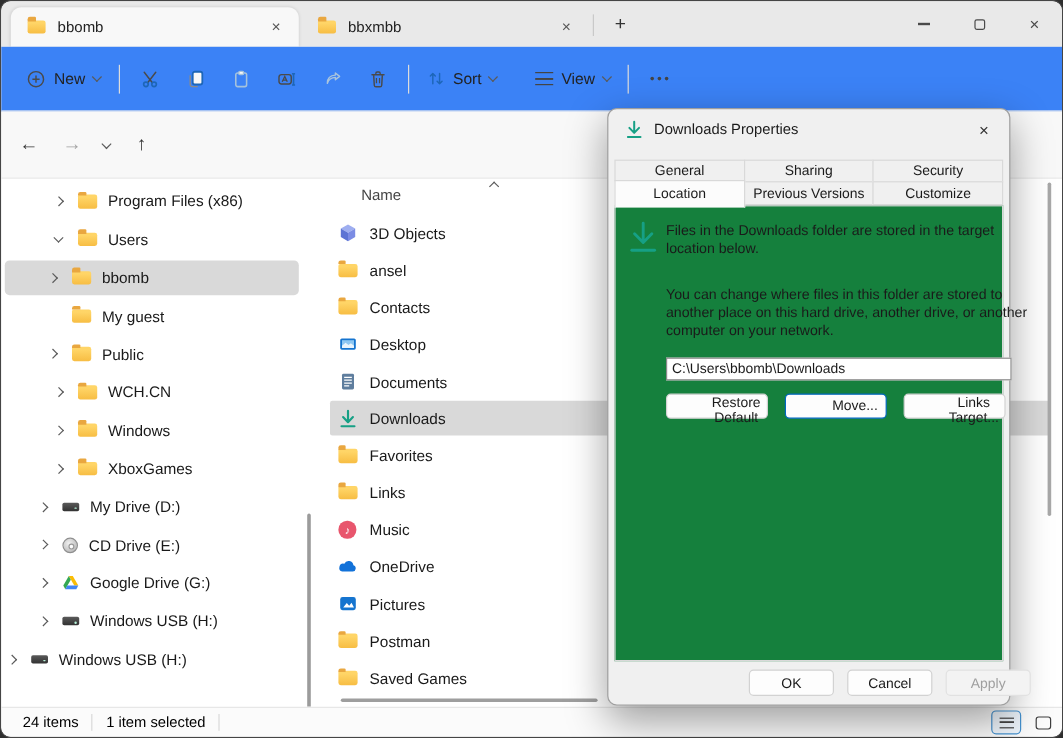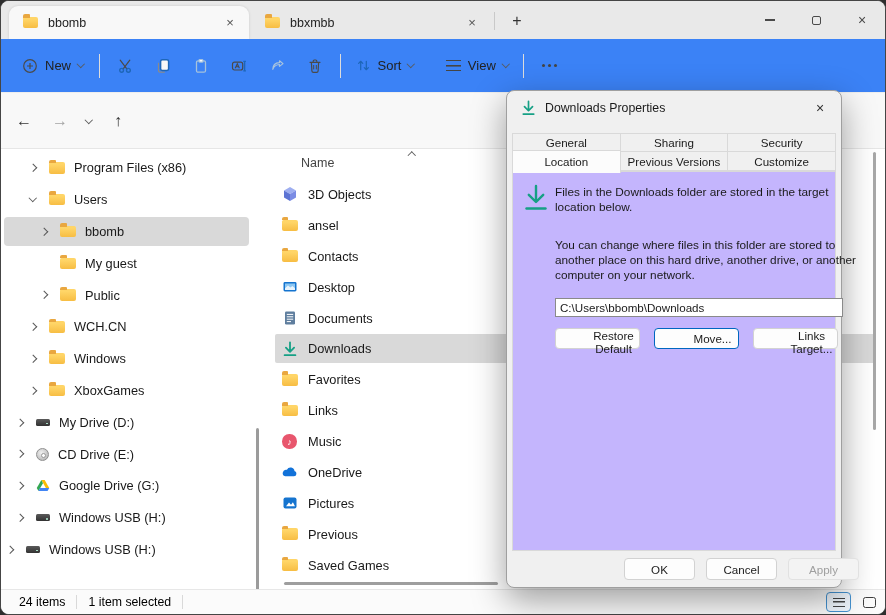--- a/index.html
+++ b/index.html
@@ -44,21 +44,21 @@
   .mag { position:relative; width:9px; height:9px; border:1.4px solid #666; border-radius:50%; }
   .mag::after { content:""; position:absolute; left:8px; top:8px; width:5px; height:1.4px; background:#666; transform:rotate(45deg); transform-origin:0 0; }
 
   
   .body-area { position:absolute; left:0; top:148px; right:0; bottom:25px; background:#fff; }
   .sidebar { position:absolute; left:0; top:0; width:268px; bottom:0; padding-top:3px; overflow:hidden; }
   .tree-row { position:relative; height:31.8px; display:flex; align-items:center; gap:9px; font-size:12.8px; color:#191919; }
   .tree-row .chevbox { width:14px; height:14px; display:flex; align-items:center; justify-content:center; flex:0 0 14px; }
   .tree-row.selected::before { content:""; position:absolute; left:3px; right:20px; top:1px; bottom:1px; background:#d9d9d9; border-radius:4px; }
   .tree-row > * { position:relative; }
-  .lvlm1 { padding-left:2px; } .lvl0 { padding-left:12px; } .lvl1 { padding-left:25px; } .lvl2 { padding-left:36px; }
+  .lvlm1 { padding-left:2px; } .lvl0 { padding-left:28px; } .lvl1 { padding-left:41px; } .lvl2 { padding-left:36px; }
   .sidebar-scroll { position:absolute; left:255px; top:279px; width:3px; height:163px; background:#9b9b9b; border-radius:2px; }
 
   .filepane { position:absolute; left:268px; top:0; right:0; bottom:0; }
   .col-header { position:absolute; left:0; top:0; right:0; height:30px; }
   .col-header .col-label { position:absolute; left:32px; top:7px; font-size:12.5px; color:#444; }
   .col-header .sortcaret { position:absolute; left:140px; top:4px; }
   .file-rows { position:absolute; left:0; top:30px; right:0; }
   .file-row { position:relative; height:30.9px; display:flex; align-items:center; padding-left:12px; gap:10px; font-size:12.8px; color:#191919; }
   .file-row.selected::before { content:""; position:absolute; left:6px; right:10px; top:1px; bottom:1px; background:#d9d9d9; border-radius:2px; }
   .file-row > * { position:relative; }
@@ -89,21 +89,21 @@
   .dialog { position:absolute; left:506px; top:90px; width:336px; height:498px; background:#f0f0f0; border:1px solid #9f9f9f; border-radius:8px; box-shadow:0 12px 34px rgba(0,0,0,.38); font-size:11.8px; color:#1a1a1a; z-index:20; }
   .dlg-titlebar { position:absolute; left:0; top:0; right:0; height:34px; display:flex; align-items:center; }
   .dlg-title { font-size:12.3px; margin-left:9px; flex:1; }
   .dlg-close { width:30px; height:26px; margin-right:6px; display:flex; align-items:center; justify-content:center; font-size:14px; color:#333; }
   .dlg-tabs { position:absolute; left:5px; right:5px; top:42px; }
   .tabrow { display:flex; }
   .dtab { flex:1; height:19px; line-height:18px; text-align:center; background:#f0f0f0; border:1px solid #d9d9d9; margin-left:-1px; font-size:11.6px; }
   .dtab:first-child { margin-left:0; }
   .tabrow.r2 .dtab { height:20px; line-height:19px; margin-top:-1px; }
   .tabrow.r2 .dtab.active { position:relative; z-index:6; background:#fcfcfc; border-bottom:none; height:23px; margin-top:-2px; line-height:22px; }
-  .dlg-page { position:absolute; left:5px; right:5px; top:80px; bottom:36px; background:#c4b5fd; border:1px solid #d9d9d9; z-index:4; }
+  .dlg-page { position:absolute; left:5px; right:5px; top:80px; bottom:36px; background:#15803d; border:1px solid #d9d9d9; z-index:4; }
   .dl-big { position:absolute; left:10px; top:12px; }
   .intro-text { position:absolute; left:42px; top:13px; width:292px; line-height:15px; }
   .desc-text { position:absolute; left:42px; top:66px; width:306px; line-height:15px; }
   .path-input { position:absolute; left:42px; top:126px; width:288px; height:19px; border:1px solid #8a8a8a; background:#fff; font-family:"Liberation Sans","DejaVu Sans",sans-serif; font-size:11.6px; padding:0 4px; color:#1a1a1a; }
   .loc-buttons { position:absolute; left:42px; top:156px; display:flex; gap:14px; }
   .btn { background:#fdfdfd; border:1px solid #d2d2d2; border-radius:4px; font-family:"Liberation Sans","DejaVu Sans",sans-serif; font-size:11.6px; color:#1a1a1a; height:21px; }
   .btn.w85 { width:85px;padding-left:32px; }
   .btn.focus-ring { border:1.8px solid #0067c0; }
   .dlg-bottom { position:absolute; left:0; right:0; bottom:0; height:36px; }
   .dlg-bottom .btn { position:absolute; width:71px; height:22px; top:7px; }
@@ -425,21 +425,21 @@
                   <rect x="1.5" y="2.5" width="13" height="11" rx="2" fill="#1574cf"></rect>
                   <path d="M4 11.2 7 7.6l2 2.1 1.9-2.4 2.1 3.9z" fill="#ffffff"></path>
                 </svg>
               </span>
           <span>Pictures</span>
         </div>
         <div class="file-row">
           <span class="ficon">
                 <span class="folder"></span>
               </span>
-          <span>Previous</span>
+          <span>Postman</span>
         </div>
         <div class="file-row">
           <span class="ficon">
                 <span class="folder"></span>
               </span>
           <span>Saved Games</span>
         </div>
       </div>
       <div class="hscroll"></div>
       <div class="vscroll-sliver"></div>

